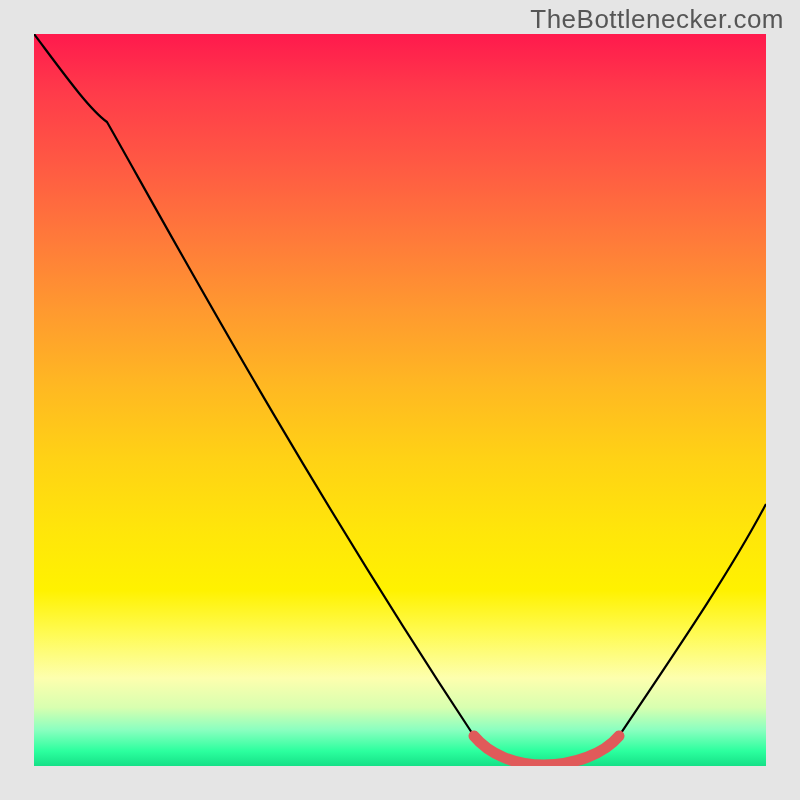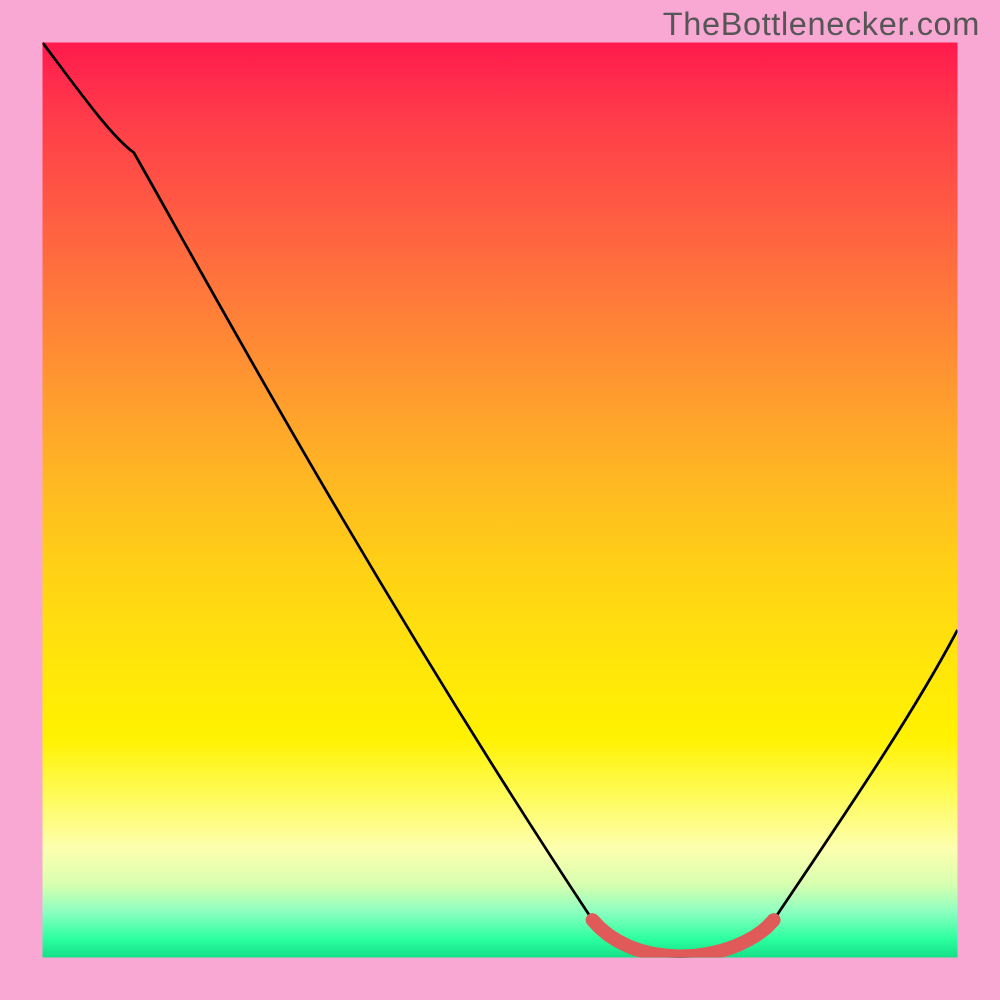--- a/index.html
+++ b/index.html
@@ -1,21 +1,21 @@
 <!DOCTYPE html>
 <html><head>
 <meta charset="utf-8">
 <style>
   * { margin: 0; padding: 0; box-sizing: border-box; }
   html, body { width: 800px; height: 800px; background: #000; overflow: hidden; }
   .frame {
     position: relative;
     width: 800px;
     height: 800px;
-    background: #f9a8d4;
+    background: #e5e5e5;
   }
   .watermark {
     position: absolute;
     top: 4px;
     right: 16px;
     font-family: Arial, Helvetica, sans-serif;
     font-size: 26px;
     color: #565656;
     letter-spacing: 0.5px;
   }

